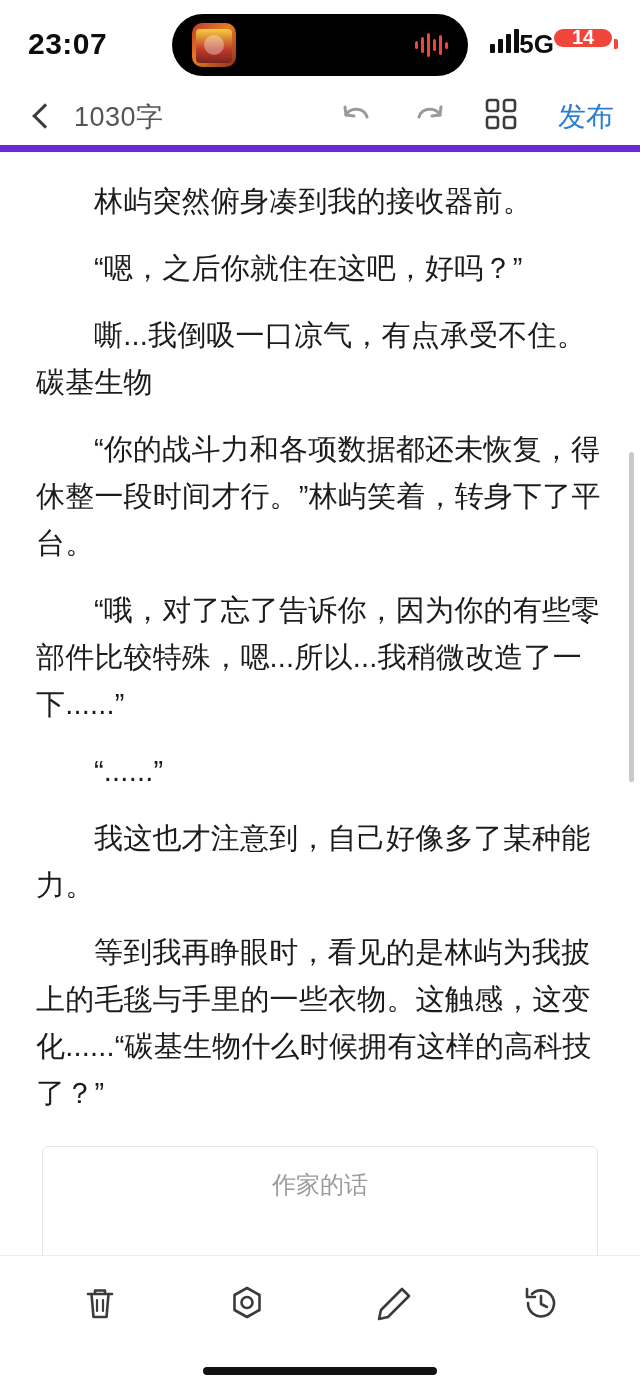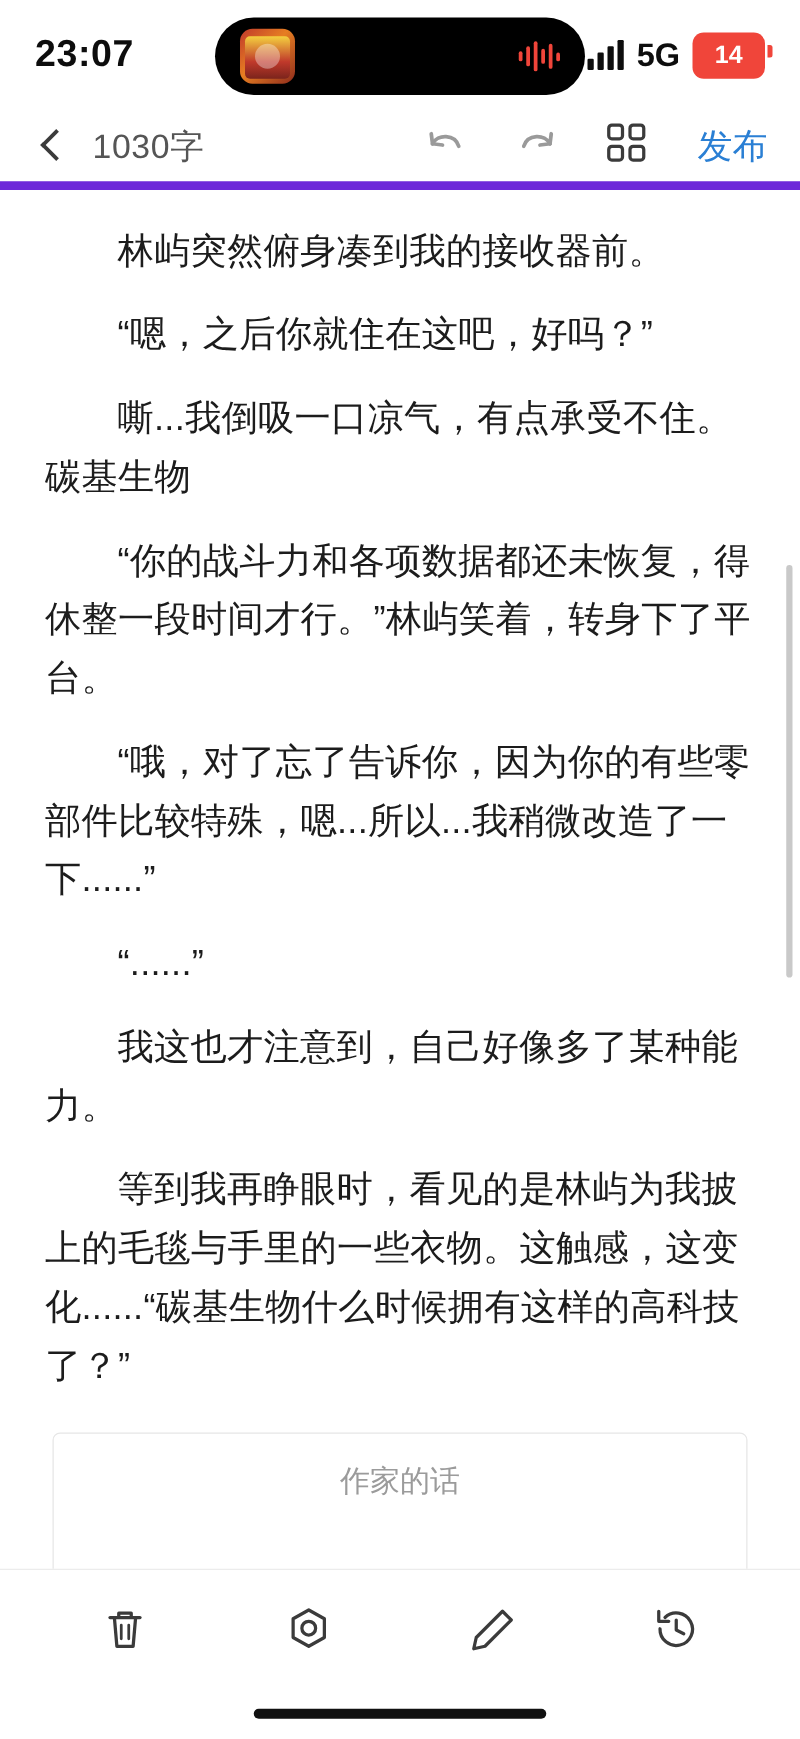--- a/index.html
+++ b/index.html
@@ -24,36 +24,36 @@
     display:flex; align-items:center;
     padding:0 28px;
   }
   .status-time {
     font-size:30px; font-weight:bold; color:#0d0d0d;
     letter-spacing:0.5px;
     width:150px;
   }
   .status-right {
     margin-left:auto;
-    display:flex; align-items:center; gap:10px;
+    display:flex; gap:0;
   }
   .signal {
     display:flex; align-items:flex-end; gap:3px; height:24px;
   }
   .signal i {
     display:block; width:5px; background:#0d0d0d; border-radius:1px;
   }
   .signal i:nth-child(1){height:9px;}
   .signal i:nth-child(2){height:14px;}
   .signal i:nth-child(3){height:19px;}
   .signal i:nth-child(4){height:24px;}
   .net-label { font-size:26px; font-weight:bold; color:#0d0d0d; }
   .battery {
     position:relative;
-    width:58px; height:37px; border-radius:9px;
+    width:58px; height:18px; border-radius:9px;
     background:#f0453a;
     display:flex; align-items:center; justify-content:center;
   }
   .battery span { font-size:20px; color:#fff; font-weight:bold; }
   .battery:after {
     content:""; position:absolute; right:-6px; top:10px;
     width:4px; height:10px; background:#f0453a; border-radius:0 2px 2px 0;
   }
 
   

